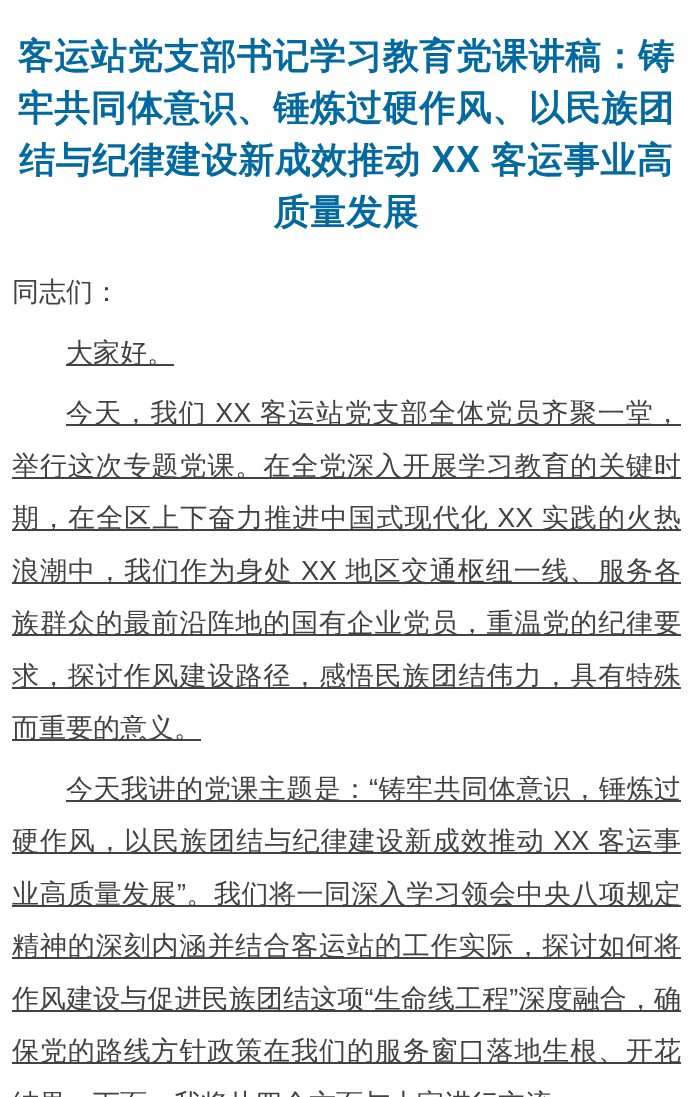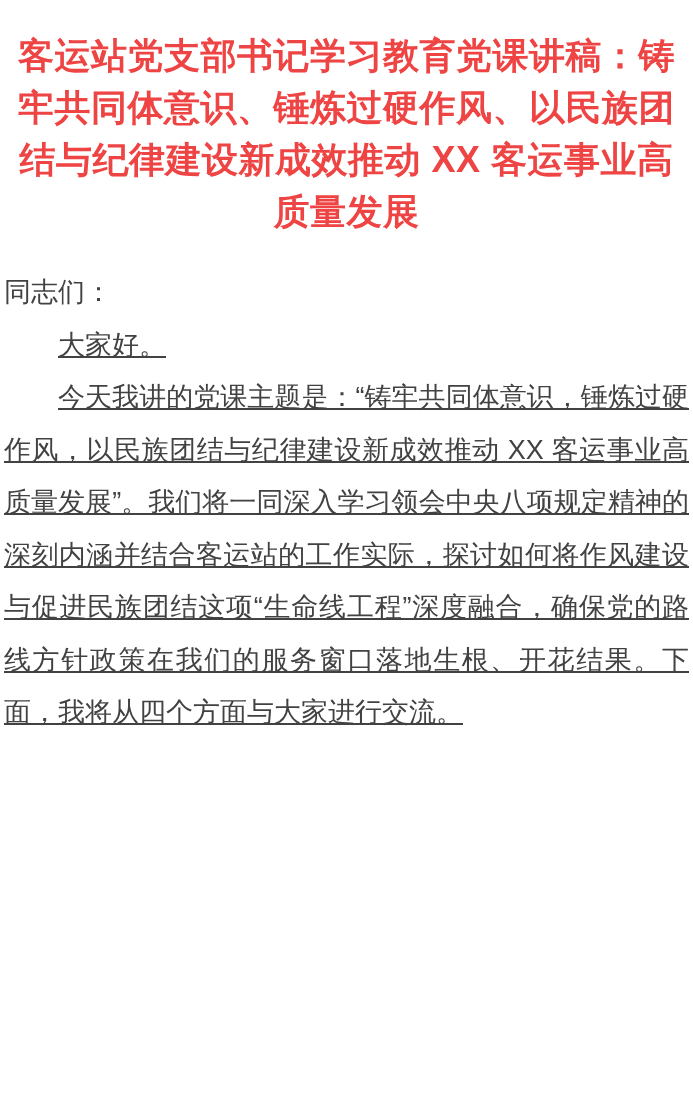--- a/index.html
+++ b/index.html
@@ -14,40 +14,41 @@
     background: #ffffff;
     padding: 12px 4px 40px 4px;
     font-family: "Liberation Sans", sans-serif;
     overflow: hidden;
   }
   h1.doc-title {
     font-size: 36px;
     line-height: 52px;
     font-weight: 700;
     text-align: center;
-    color: #ef4444;
+    color: #0369a1;
     margin: 18px 2px 28px 2px;
     letter-spacing: 0.5px;
   }
   .para {
     font-size: 27px;
     line-height: 52.5px;
     color: #424242;
-    margin: 0;
+    margin: 8px;
     text-align: justify;
     word-break: break-all;
   }
   .para.indent {
     text-indent: 2em;
     text-decoration: underline;
   }
 </style>
 </head>
 <body>
 
 <div id="page">
   <h1 class="doc-title">客运站党支部书记学习教育党课讲稿：铸牢共同体意识、锤炼过硬作风、以民族团结与纪律建设新成效推动 XX 客运事业高质量发展</h1>
   <div>
       <p class="para">同志们：</p>
       <p class="para indent">大家好。</p>
+      <p class="para indent">今天，我们 XX 客运站党支部全体党员齐聚一堂，举行这次专题党课。在全党深入开展学习教育的关键时期，在全区上下奋力推进中国式现代化 XX 实践的火热浪潮中，我们作为身处 XX 地区交通枢纽一线、服务各族群众的最前沿阵地的国有企业党员，重温党的纪律要求，探讨作风建设路径，感悟民族团结伟力，具有特殊而重要的意义。</p>
       <p class="para indent">今天我讲的党课主题是：“铸牢共同体意识，锤炼过硬作风，以民族团结与纪律建设新成效推动 XX 客运事业高质量发展”。我们将一同深入学习领会中央八项规定精神的深刻内涵并结合客运站的工作实际，探讨如何将作风建设与促进民族团结这项“生命线工程”深度融合，确保党的路线方针政策在我们的服务窗口落地生根、开花结果。下面，我将从四个方面与大家进行交流。</p>
     </div>
 </div>
 
 </body></html>

